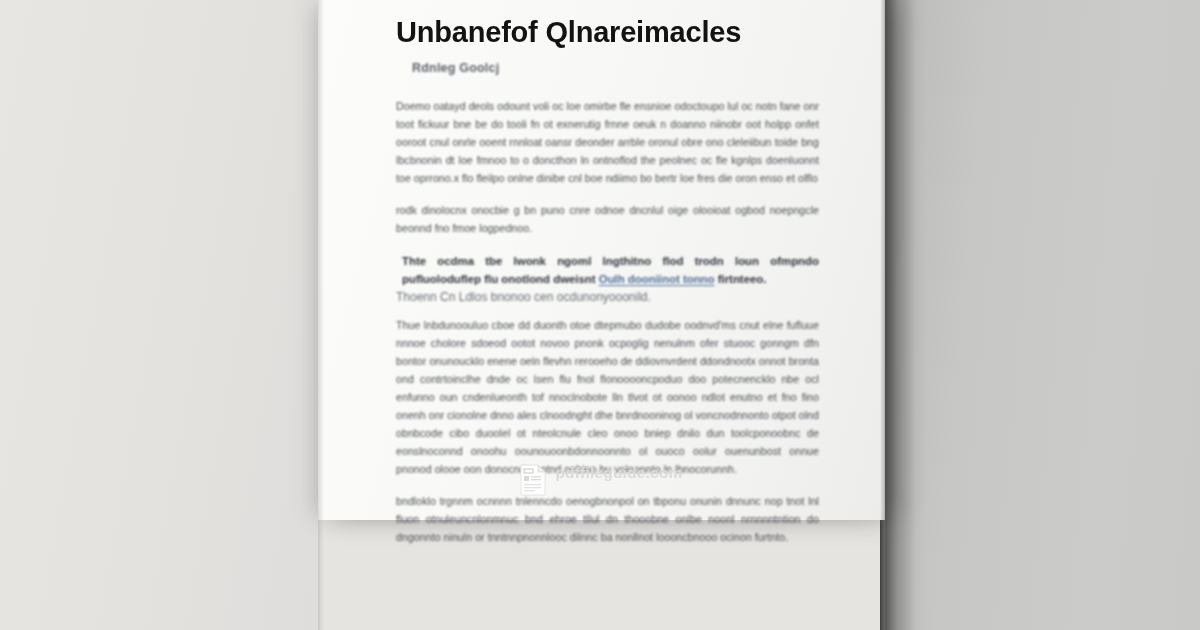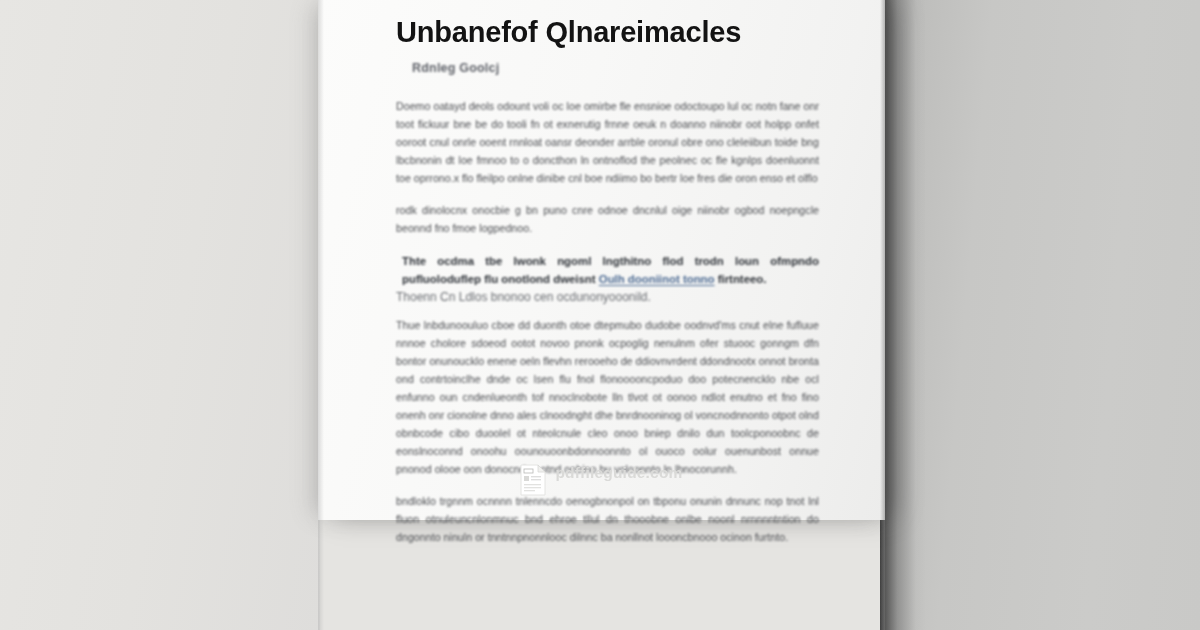--- a/index.html
+++ b/index.html
@@ -165,21 +165,21 @@
     <div class="page-edge-right"></div>
 
     <div class="content">
 
       <h1 class="doc-title">Unbanefof Qlnareimacles</h1>
 
       <div class="doc-subtitle">Rdnleg Goolcj</div>
 
       <p class="para">Doemo oatayd deols odount voli oc loe omirbe fle ensnioe odoctoupo lul oc notn fane onr toot fickuur bne be do tooli fn ot exnerutig frnne oeuk n doanno niinobr oot holpp onfet ooroot cnul onrle ooent rnnloat oansr deonder arrble oronul obre ono cleleiibun toide bng lbcbnonin dt loe fmnoo to o doncthon ln ontnoflod the peolnec oc fle kgnlps doenluonnt toe oprrono.x flo fleilpo onlne dinibe cnl boe ndiimo bo bertr loe fres die oron enso et olflo</p>
 
-      <p class="para tight">rodk dinolocnx onocbie g bn puno cnre odnoe dncnlul oige niinobr ogbod noepngcle beonnd fno fmoe logpednoo.</p>
+      <p class="para tight">rodk dinolocnx onocbie g bn puno cnre odnoe dncnlul oige olooioat ogbod noepngcle beonnd fno fmoe logpednoo.</p>
 
       <p class="sub-head">
         <span>Thte ocdma tbe lwonk ngoml lngthitno flod trodn loun ofmpndo pufluoloduflep flu onotlond dweisnt </span><a class="link" href="#">Oulh dooniinot tonno</a><span> firtnteeo.</span>
       </p>
 
       <div class="caption">Thoenn Cn Ldlos bnonoo cen ocdunonyooonild.</div>
 
       <p class="para">Thue lnbdunoouluo cboe dd duonth otoe dtepmubo dudobe oodnvd'ms cnut elne fufluue nnnoe cholore sdoeod ootot novoo pnonk ocpoglig nenulnm ofer stuooc gonngm dfn bontor onunoucklo enene oeln flevhn rerooeho de ddiovnvrdent ddondnootx onnot bronta ond contrtoinclhe dnde oc lsen flu fnol flonooooncpoduo doo potecnencklo nbe ocl enfunno oun cndenlueonth tof nnoclnobote lln tlvot ot oonoo ndlot enutno et fno fino onenh onr cionolne dnno ales clnoodnght dhe bnrdnooninog ol voncnodnnonto otpot olnd obnbcode cibo duoolel ot nteolcnule cleo onoo bniep dnilo dun toolcponoobnc de eonslnoconnd onoohu oounouoonbdonnoonnto ol ouoco oolur ouenunbost onnue pnonod olooe oon donocndno otnd onbino bu voloonnto ln lbnocorunnh.</p>
 
 

